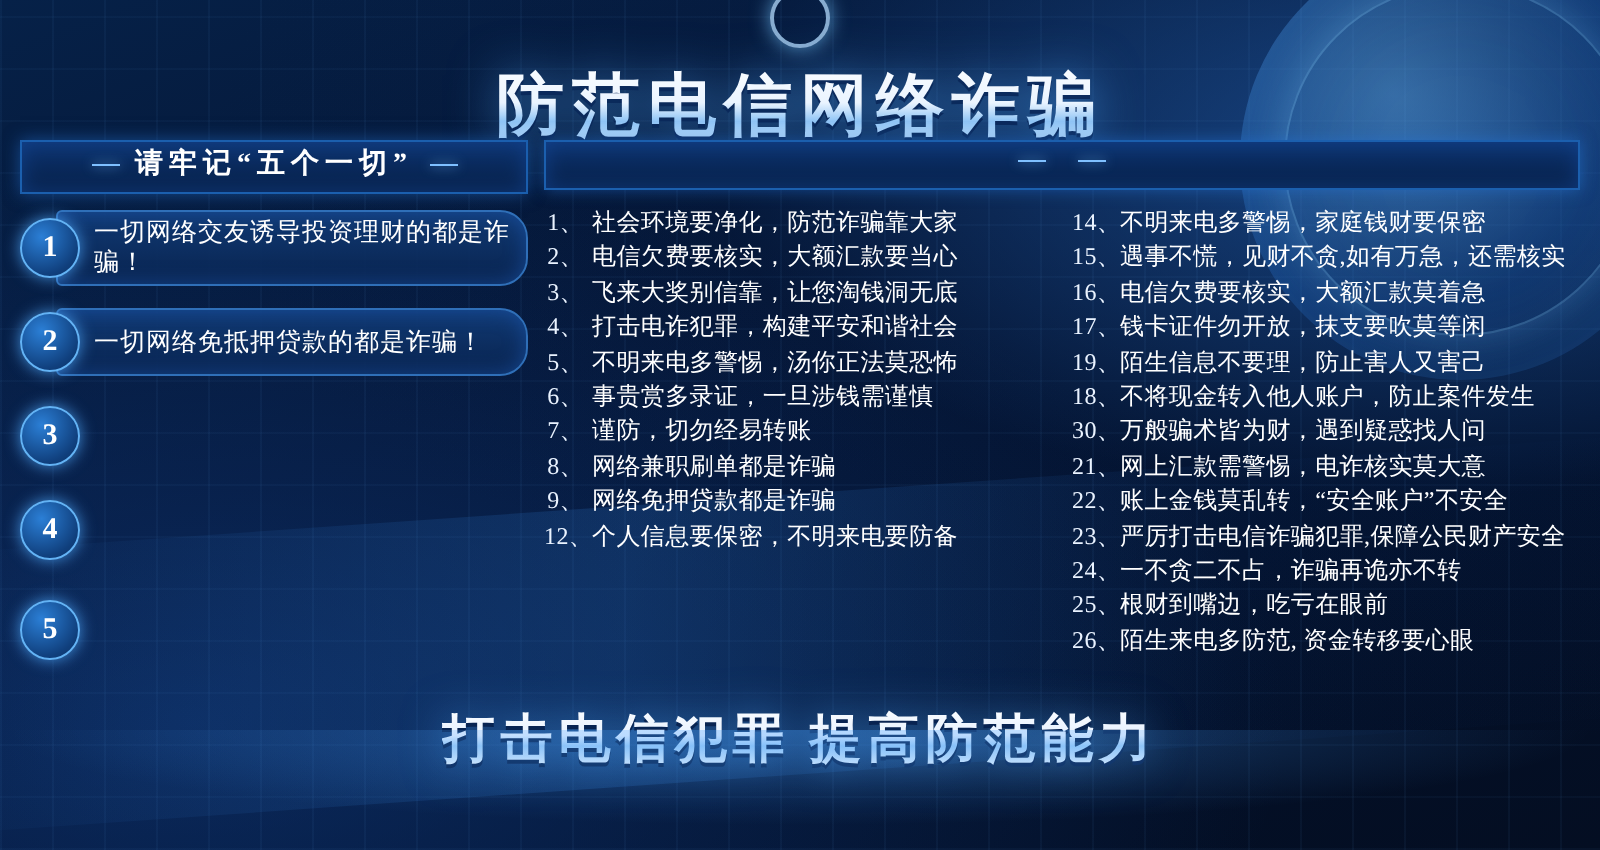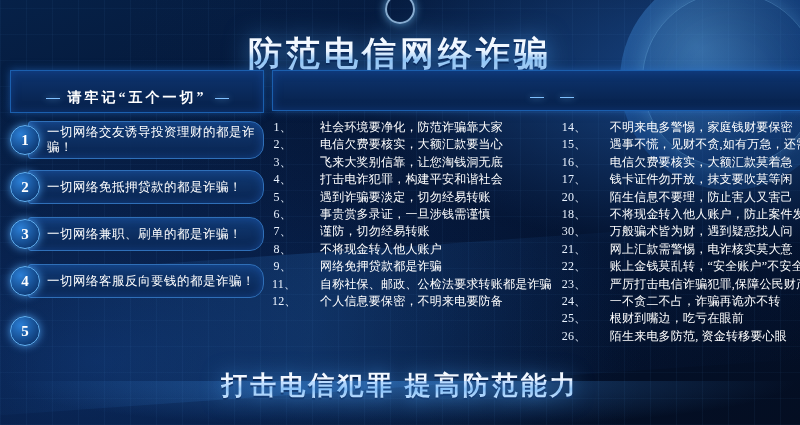--- a/index.html
+++ b/index.html
@@ -108,21 +108,21 @@
     position: relative;
     background: linear-gradient(180deg, #0d3470 0%, #0a2a5c 50%, #072048 100%);
     border: 1px solid #1b5fae;
     box-shadow: 0 0 8px rgba(40,120,220,0.5), inset 0 0 10px rgba(20,70,150,0.7);
     color: #ffffff;
     font-family: "Liberation Serif", "DejaVu Serif", serif;
     font-weight: bold;
     font-size: 14px;
     letter-spacing: 3px;
     text-align: center;
-    padding: 18px 0 5px 0;
+    padding: 2px 0 5px 0;
     margin-bottom: 8px;
   }
   .panel-head .deco {
     display: inline-block;
     width: 14px;
     height: 1px;
     background: #7fc0ff;
     vertical-align: middle;
     margin: 0 8px;
     box-shadow: 0 0 6px rgba(120,200,255,0.9);
@@ -208,21 +208,21 @@
     letter-spacing: 0.2px;
     white-space: nowrap;
   }
   .slogan-item .idx {
     flex: none;
     width: 20px;
     text-align: right;
     margin-right: 4px;
     color: #eaf3ff;
   }
-  .slogan-item .txt { flex: 1 1 auto; margin-left: 24px; }
+  .slogan-item .txt { flex: 1 1 auto; }
 
   
   .footer {
     position: relative;
     text-align: center;
     margin-top: 6px;
   }
   .footer-text {
     display: inline-block;
     font-family: "Liberation Serif", "DejaVu Serif", serif;
@@ -267,25 +267,23 @@
         <li class="left-item">
           <span class="num-badge">1</span>
           <span class="item-text">一切网络交友诱导投资理财的都是诈骗！</span>
         </li>
         <li class="left-item">
           <span class="num-badge">2</span>
           <span class="item-text">一切网络免抵押贷款的都是诈骗！</span>
         </li>
         <li class="left-item">
           <span class="num-badge">3</span>
-          <span class="item-text">一切网络兼职、刷单的都是诈骗！</span>
         </li>
         <li class="left-item">
           <span class="num-badge">4</span>
-          <span class="item-text">一切网络客服反向要钱的都是诈骗！</span>
         </li>
         <li class="left-item tall">
           <span class="num-badge">5</span>
         </li>
       </ul>
     </div>
 
     <div class="right-col">
       <div class="panel-head">
         <span class="deco"></span><span class="deco"></span>
@@ -303,43 +301,39 @@
           <li class="slogan-item">
               <span class="idx">3、</span>
               <span class="txt">飞来大奖别信靠，让您淘钱洞无底</span>
             </li>
           <li class="slogan-item">
               <span class="idx">4、</span>
               <span class="txt">打击电诈犯罪，构建平安和谐社会</span>
             </li>
           <li class="slogan-item">
               <span class="idx">5、</span>
-              <span class="txt">遇到诈骗要淡定，切勿经易转账</span>
+              <span class="txt">不明来电多警惕，汤你正法莫恐怖</span>
             </li>
           <li class="slogan-item">
               <span class="idx">6、</span>
               <span class="txt">事贵赏多录证，一旦涉钱需谨慎</span>
             </li>
           <li class="slogan-item">
               <span class="idx">7、</span>
               <span class="txt">谨防，切勿经易转账</span>
             </li>
           <li class="slogan-item">
               <span class="idx">8、</span>
-              <span class="txt">不将现金转入他人账户</span>
+              <span class="txt">网络兼职刷单都是诈骗</span>
             </li>
           <li class="slogan-item">
               <span class="idx">9、</span>
               <span class="txt">网络免押贷款都是诈骗</span>
             </li>
           <li class="slogan-item">
-              <span class="idx">11、</span>
-              <span class="txt">自称社保、邮政、公检法要求转账都是诈骗</span>
-            </li>
-          <li class="slogan-item">
               <span class="idx">12、</span>
               <span class="txt">个人信息要保密，不明来电要防备</span>
             </li>
         </ul>
         <ul class="slogan-list">
           <li class="slogan-item">
               <span class="idx">14、</span>
               <span class="txt">不明来电多警惕，家庭钱财要保密</span>
             </li>
           <li class="slogan-item">
@@ -348,21 +342,21 @@
             </li>
           <li class="slogan-item">
               <span class="idx">16、</span>
               <span class="txt">电信欠费要核实，大额汇款莫着急</span>
             </li>
           <li class="slogan-item">
               <span class="idx">17、</span>
               <span class="txt">钱卡证件勿开放，抹支要吹莫等闲</span>
             </li>
           <li class="slogan-item">
-              <span class="idx">20、</span>
+              <span class="idx">19、</span>
               <span class="txt">陌生信息不要理，防止害人又害己</span>
             </li>
           <li class="slogan-item">
               <span class="idx">18、</span>
               <span class="txt">不将现金转入他人账户，防止案件发生</span>
             </li>
           <li class="slogan-item">
               <span class="idx">30、</span>
               <span class="txt">万般骗术皆为财，遇到疑惑找人问</span>
             </li>

